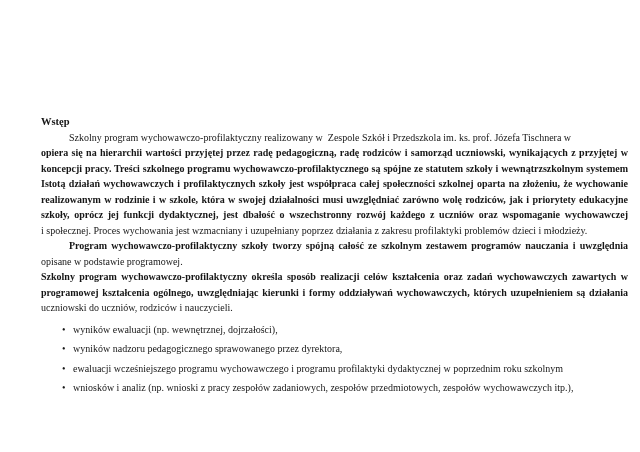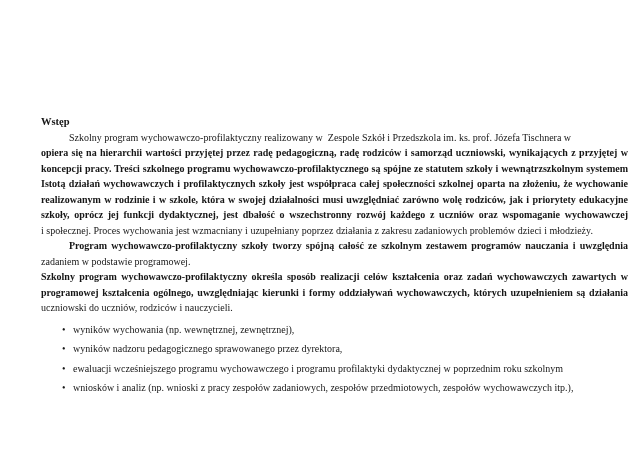--- a/index.html
+++ b/index.html
@@ -57,31 +57,31 @@
   <div class="content">
 
     <div class="h">Wstęp</div>
 
     <div class="ln ind">Szkolny program wychowawczo-profilaktyczny realizowany w&nbsp; Zespole Szkół i Przedszkola im. ks. prof. Józefa Tischnera w Domosławicach</div>
     <div class="ln j">opiera się na hierarchii wartości przyjętej przez radę pedagogiczną, radę rodziców i samorząd uczniowski, wynikających z przyjętej w szkole</div>
     <div class="ln j">koncepcji pracy. Treści szkolnego programu wychowawczo-profilaktycznego są spójne ze statutem szkoły i wewnątrzszkolnym systemem oceniania.</div>
     <div class="ln j">Istotą działań wychowawczych i profilaktycznych szkoły jest współpraca całej społeczności szkolnej oparta na złożeniu, że wychowanie jest zadaniem</div>
     <div class="ln j">realizowanym w rodzinie i w szkole, która w swojej działalności musi uwzględniać zarówno wolę rodziców, jak i priorytety edukacyjne państwa. Rolą</div>
     <div class="ln j">szkoły, oprócz jej funkcji dydaktycznej, jest dbałość o wszechstronny rozwój każdego z uczniów oraz wspomaganie wychowawczej funkcji rodziny.</div>
-    <div class="ln">i społecznej. Proces wychowania jest wzmacniany i uzupełniany poprzez działania z zakresu zadaniowych problemów dzieci i młodzieży.</div>
+    <div class="ln">i społecznej. Proces wychowania jest wzmacniany i uzupełniany poprzez działania z zakresu profilaktyki problemów dzieci i młodzieży.</div>
     <div class="ln ind j">Program wychowawczo-profilaktyczny szkoły tworzy spójną całość ze szkolnym zestawem programów nauczania i uwzględnia wymagania</div>
-    <div class="ln">zadaniem w podstawie programowej.</div>
+    <div class="ln">opisane w podstawie programowej.</div>
     <div class="ln j">Szkolny program wychowawczo-profilaktyczny określa sposób realizacji celów kształcenia oraz zadań wychowawczych zawartych w podstawie</div>
     <div class="ln j">programowej kształcenia ogólnego, uwzględniając kierunki i formy oddziaływań wychowawczych, których uzupełnieniem są działania profilaktyczne</div>
     <div class="ln">uczniowski do uczniów, rodziców i nauczycieli.</div>
 
     <div class="bullets">
       <div class="bullet">
         <span class="dot">•</span>
-        <span class="btext">wyników wychowania (np. wewnętrznej, zewnętrznej),</span>
+        <span class="btext">wyników ewaluacji (np. wewnętrznej, dojrzałości),</span>
       </div>
       <div class="bullet">
         <span class="dot">•</span>
         <span class="btext">wyników nadzoru pedagogicznego sprawowanego przez dyrektora,</span>
       </div>
       <div class="bullet">
         <span class="dot">•</span>
         <span class="btext">ewaluacji wcześniejszego programu wychowawczego i programu profilaktyki dydaktycznej w poprzednim roku szkolnym</span>
       </div>
       <div class="bullet">

